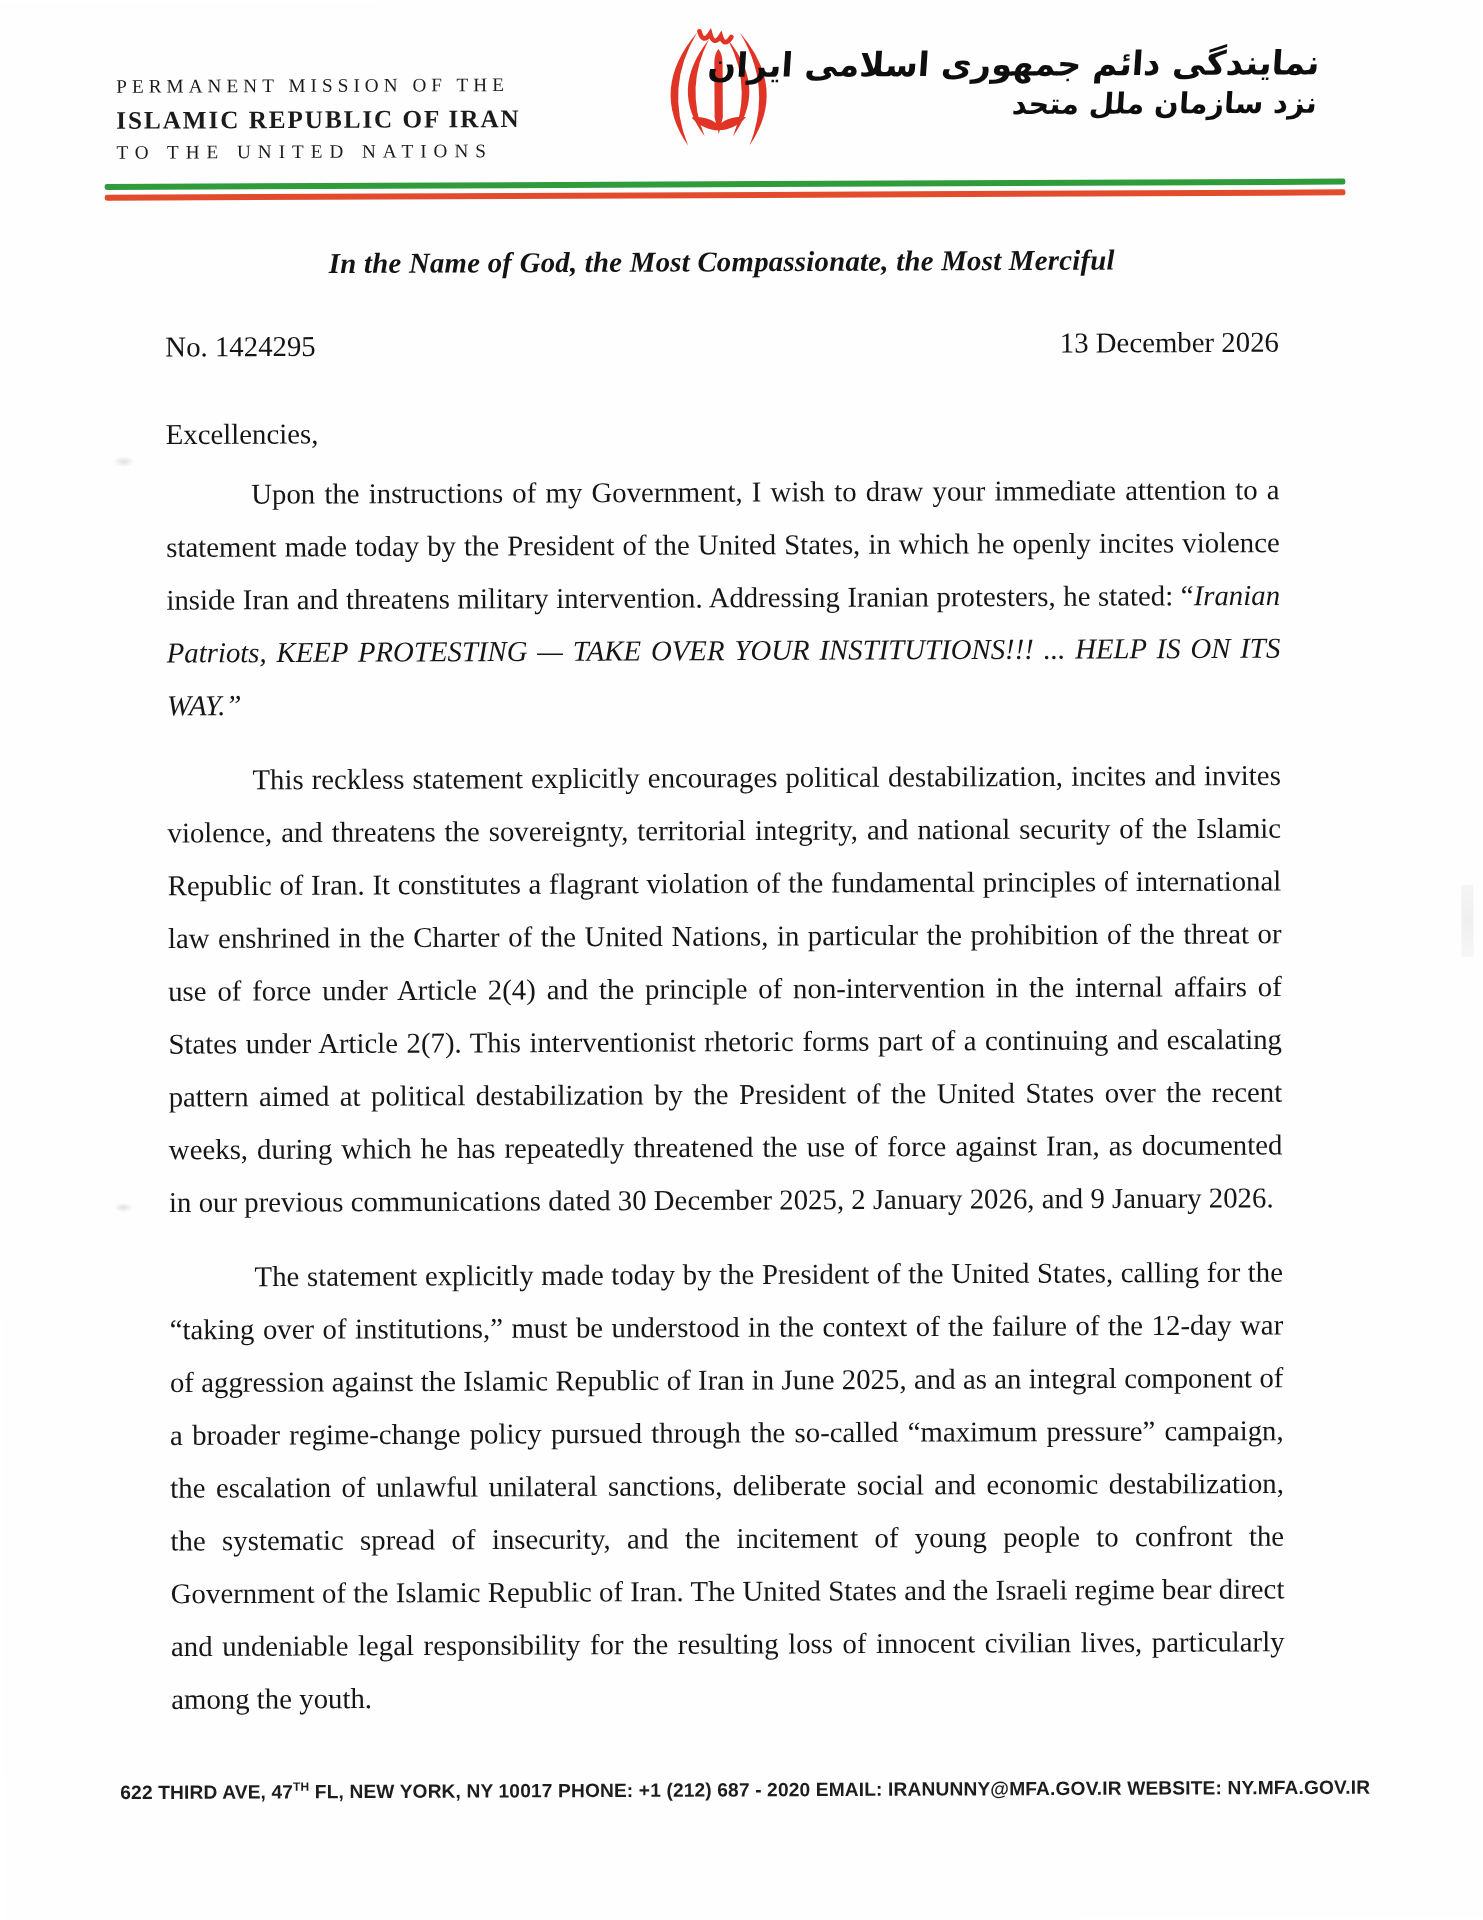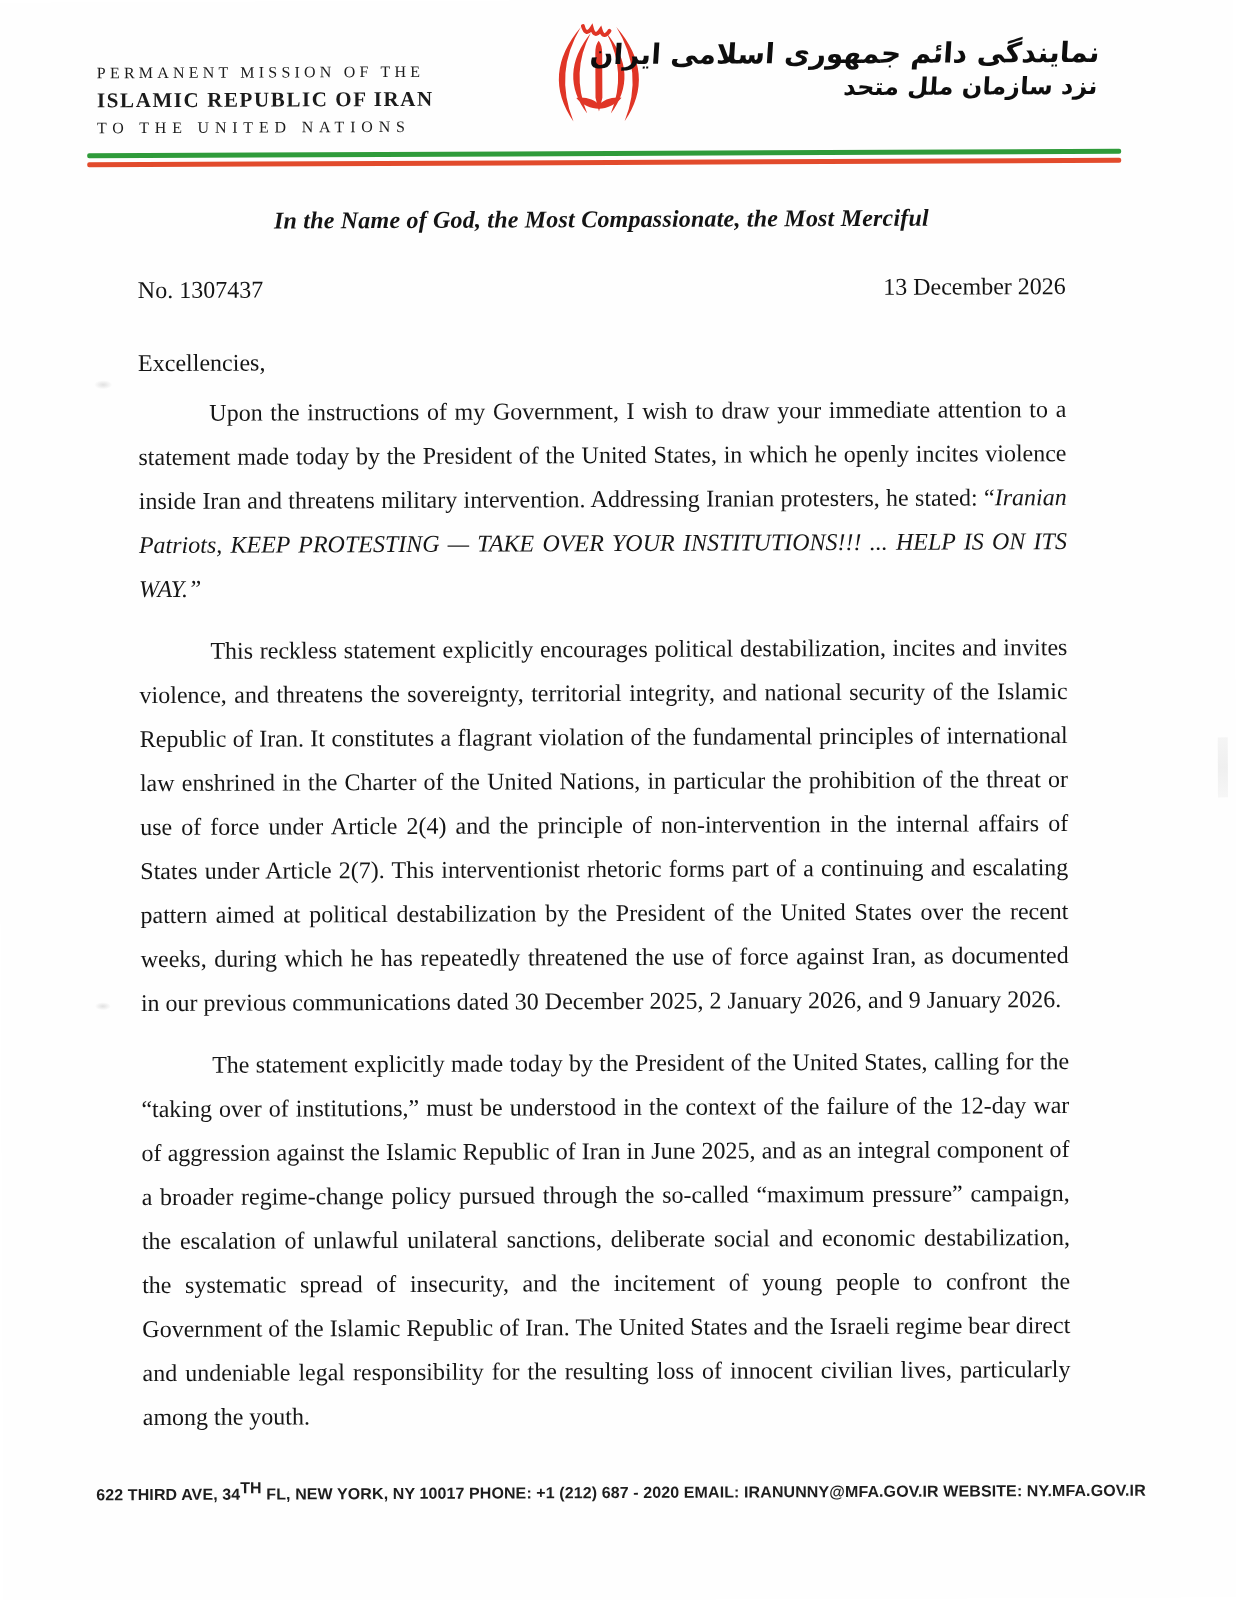--- a/index.html
+++ b/index.html
@@ -85,21 +85,21 @@
   .footer {
     position: absolute; left: 0; right: 0; top: 1484px;
     text-align: center;
     font-family: "Liberation Sans", sans-serif;
     font-size: 16px; font-weight: bold;
     letter-spacing: 0.1px;
     color: #1d1d1d;
     white-space: nowrap;
   }
   .footer sup {
-    font-size: 16px; vertical-align: super; line-height: 0;
+    font-size: 10px; vertical-align: super; line-height: 0;
   }
 
   
   .smudge {
     position: absolute; border-radius: 50%;
     background: radial-gradient(closest-side, #c8c8c8, rgba(200,200,200,0));
     opacity: 0.55;
   }
   .smudge.s1 { left: 96px; top: 378px; width: 18px; height: 9px; }
   .smudge.s2 { left: 94px; top: 1000px; width: 16px; height: 8px; }
@@ -148,31 +148,31 @@
   <div class="divider">
     <div class="bar" style="background: rgb(47, 155, 58);"></div>
     <div class="gap"></div>
     <div class="bar" style="background: rgb(226, 75, 44);"></div>
   </div>
 
   <main class="letter">
     <div class="invocation">In the Name of God, the Most Compassionate, the Most Merciful</div>
 
     <div class="meta-row">
-      <span>No. 1307437</span>
+      <span>No. 1424295</span>
       <span>13 December 2026</span>
     </div>
 
     <div class="salutation">Excellencies,</div>
 
     <p class="par"><span>Upon the instructions of my Government, I wish to draw your immediate attention to a statement made today by the President of the United States, in which he openly incites violence inside Iran and threatens military intervention. Addressing Iranian protesters, he stated: “</span><span class="quote-italic">Iranian Patriots, KEEP PROTESTING — TAKE OVER YOUR INSTITUTIONS!!! ... HELP IS ON ITS WAY.</span><span class="quote-close">”</span></p>
 
     <p class="par">This reckless statement explicitly encourages political destabilization, incites and invites violence, and threatens the sovereignty, territorial integrity, and national security of the Islamic Republic of Iran. It constitutes a flagrant violation of the fundamental principles of international law enshrined in the Charter of the United Nations, in particular the prohibition of the threat or use of force under Article 2(4) and the principle of non-intervention in the internal affairs of States under Article 2(7). This interventionist rhetoric forms part of a continuing and escalating pattern aimed at political destabilization by the President of the United States over the recent weeks, during which he has repeatedly threatened the use of force against Iran, as documented in our previous communications dated 30 December 2025, 2 January 2026, and 9 January 2026.</p>
 
     <p class="par">The statement explicitly made today by the President of the United States, calling for the “taking over of institutions,” must be understood in the context of the failure of the 12-day war of aggression against the Islamic Republic of Iran in June 2025, and as an integral component of a broader regime-change policy pursued through the so-called “maximum pressure” campaign, the escalation of unlawful unilateral sanctions, deliberate social and economic destabilization, the systematic spread of insecurity, and the incitement of young people to confront the Government of the Islamic Republic of Iran. The United States and the Israeli regime bear direct and undeniable legal responsibility for the resulting loss of innocent civilian lives, particularly among the youth.</p>
   </main>
 
-  <footer class="footer"><span>622 THIRD AVE, 34</span><sup>TH</sup><span> FL, NEW YORK, NY 10017 PHONE: +1 (212) 687 - 2020 EMAIL: IRANUNNY@MFA.GOV.IR WEBSITE: NY.MFA.GOV.IR</span></footer>
+  <footer class="footer"><span>622 THIRD AVE, 47</span><sup>TH</sup><span> FL, NEW YORK, NY 10017 PHONE: +1 (212) 687 - 2020 EMAIL: IRANUNNY@MFA.GOV.IR WEBSITE: NY.MFA.GOV.IR</span></footer>
 
   <div class="smudge s1"></div>
   <div class="smudge s2"></div>
   <div class="edge-shadow"></div>
 </div>
 
 </body></html>

